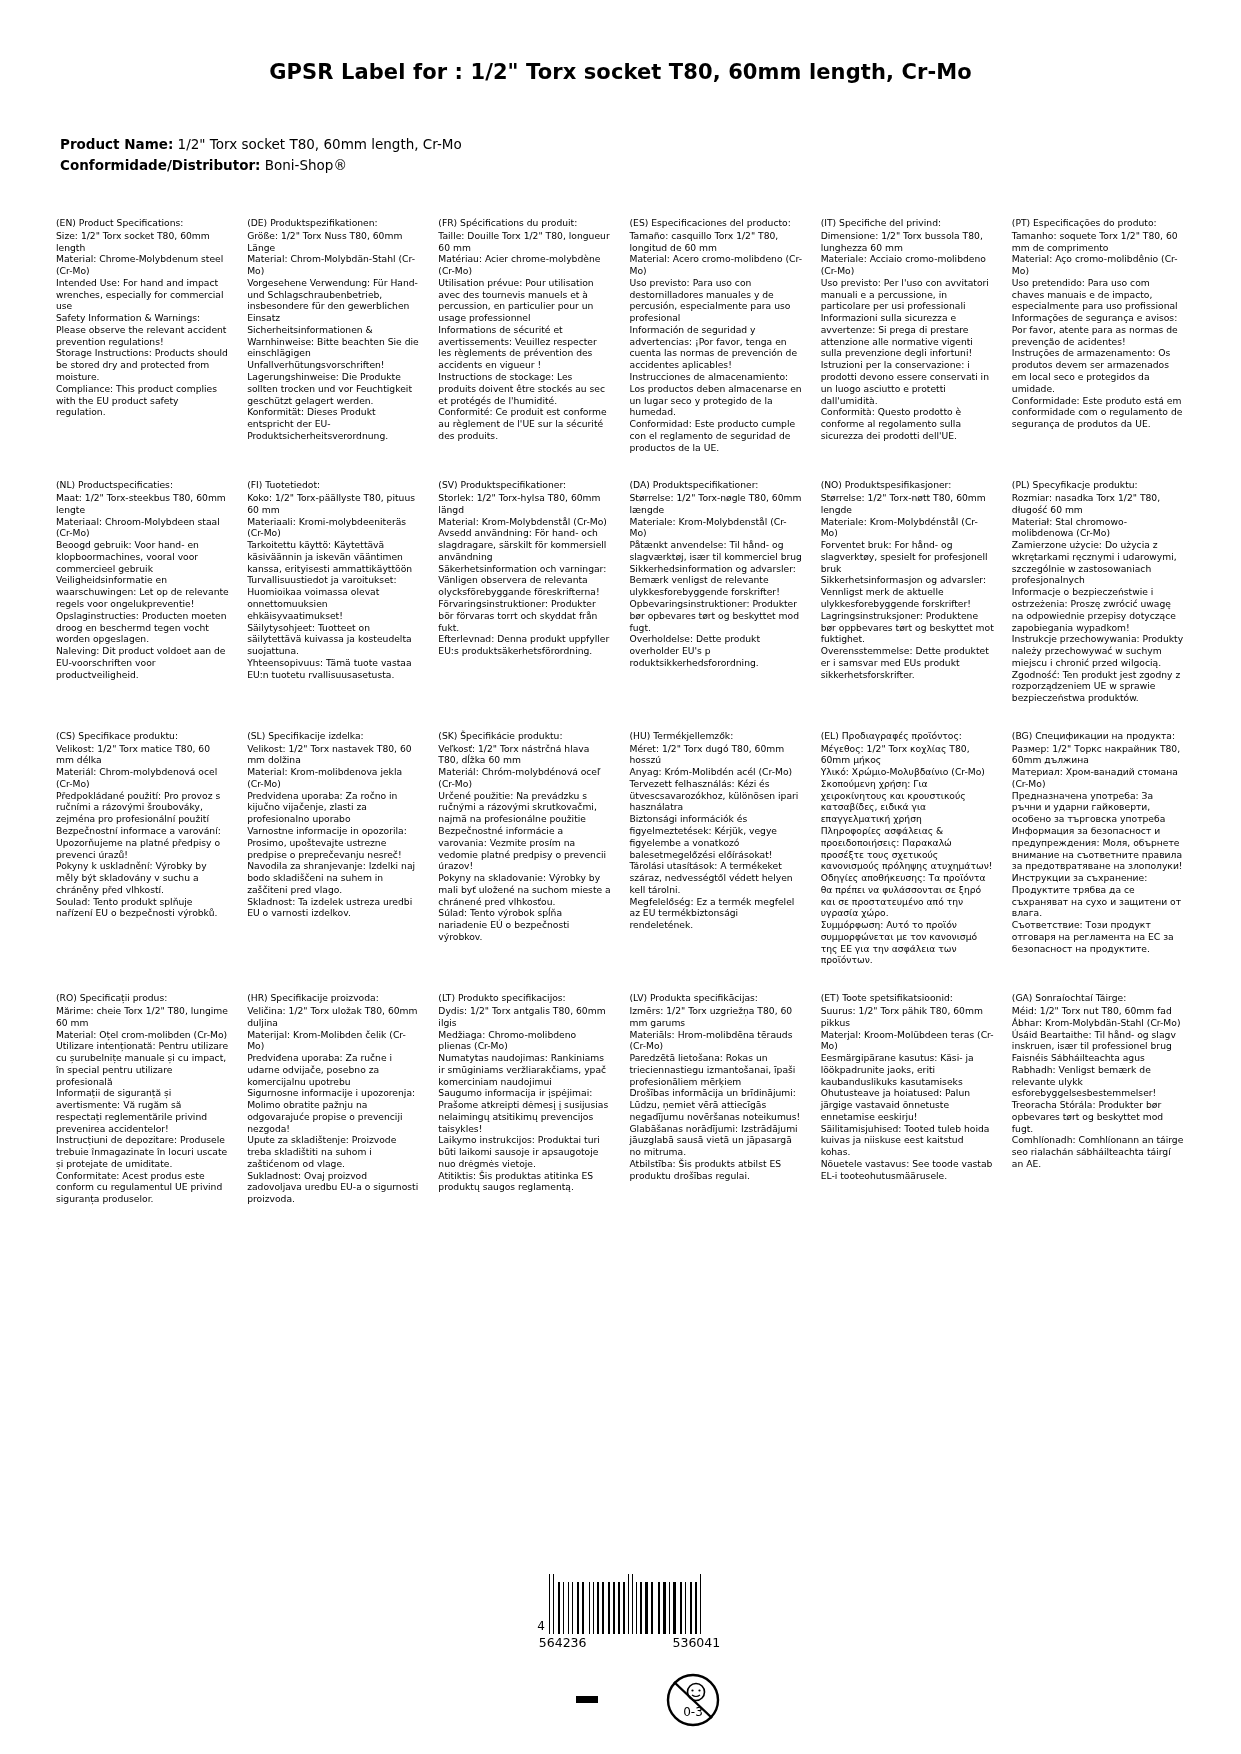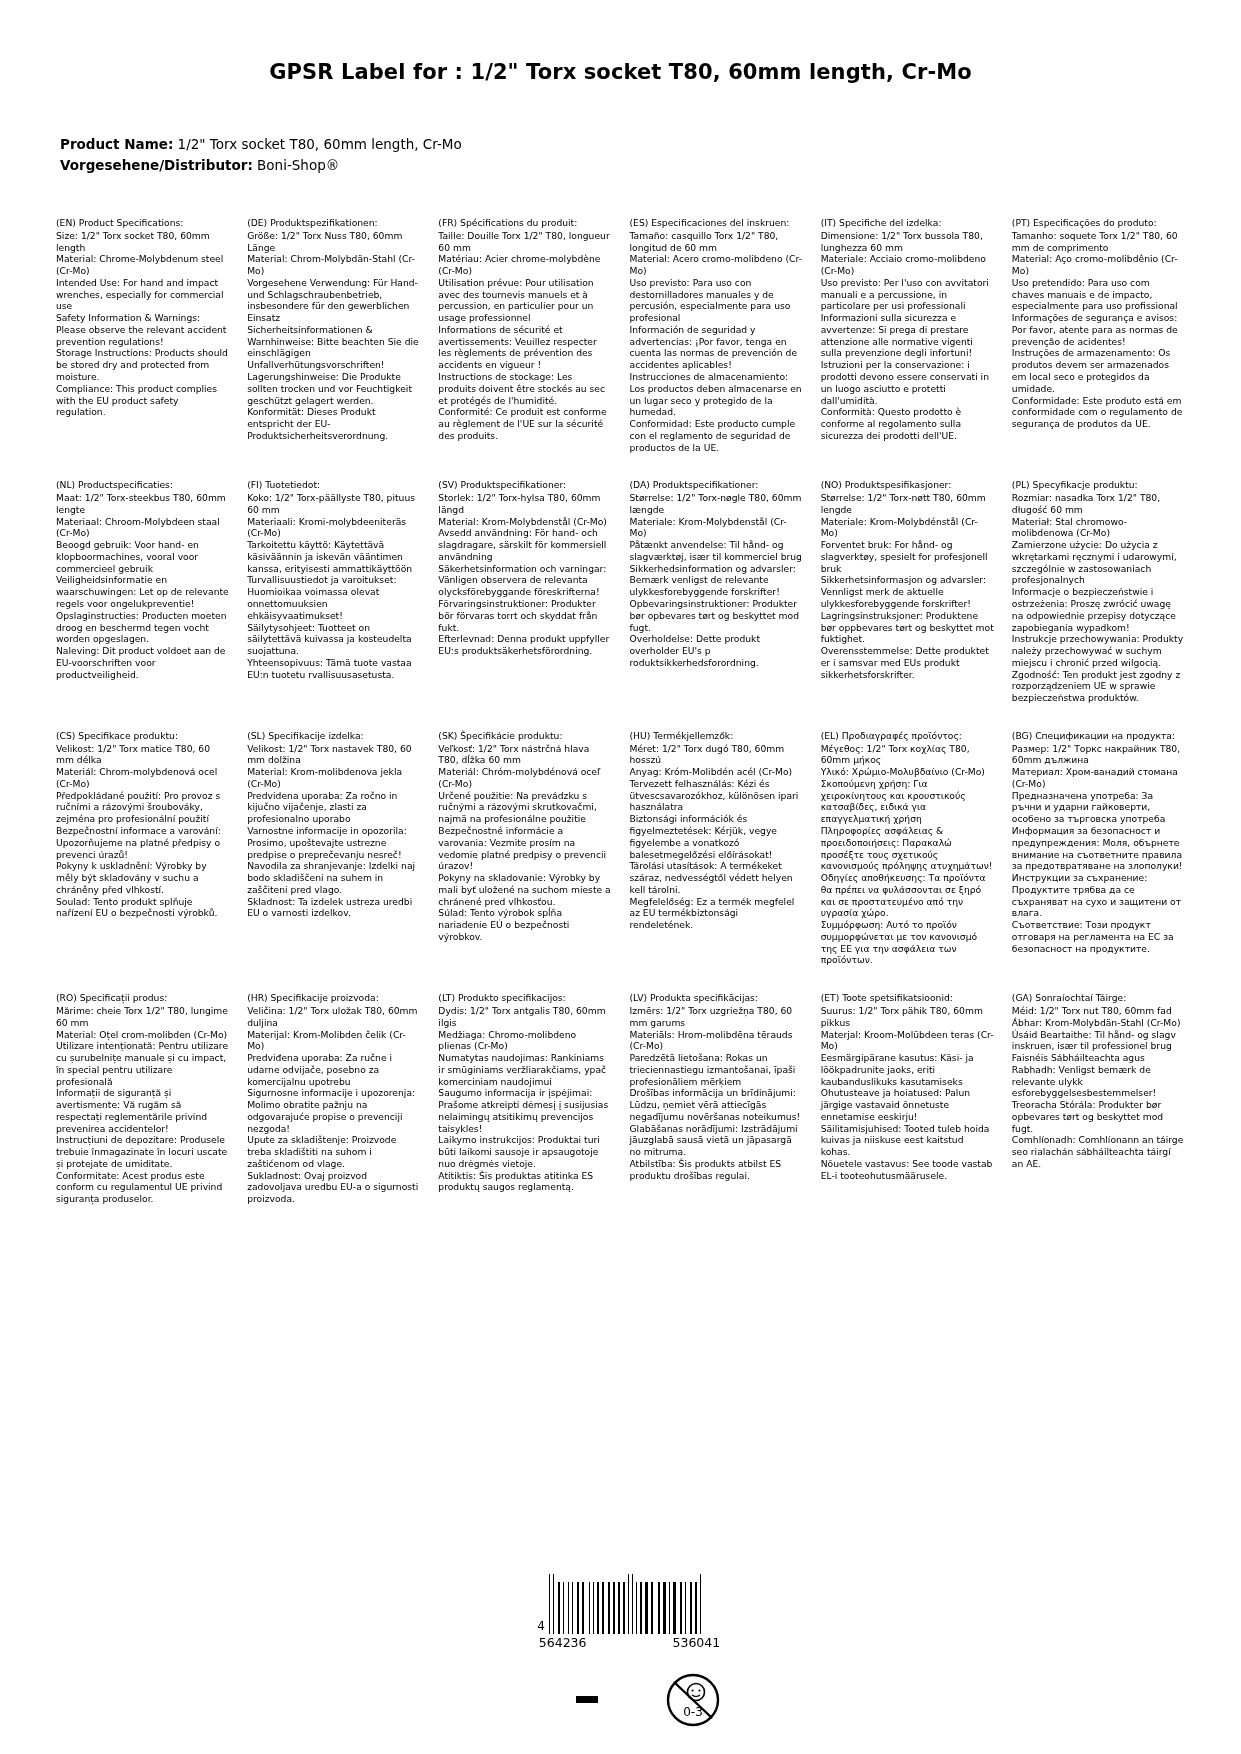--- a/index.html
+++ b/index.html
@@ -116,21 +116,21 @@
 <div class="page">
 
   <h1 class="doc-title">GPSR Label for : 1/2" Torx socket T80, 60mm length, Cr-Mo</h1>
 
   <div class="meta">
     <div class="meta-row">
       <span class="meta-label">Product Name:</span>
       <span class="meta-value">1/2" Torx socket T80, 60mm length, Cr-Mo</span>
     </div>
     <div class="meta-row">
-      <span class="meta-label">Vorgesehene/Distributor:</span>
+      <span class="meta-label">Conformidade/Distributor:</span>
       <span class="meta-value">Boni-Shop®</span>
     </div>
   </div>
 
   <div class="grid">
     <div class="cell">
       <span class="cell-head">(EN) Product Specifications:</span>
       <span class="cell-body">Size: 1/2" Torx socket T80, 60mm length
 Material: Chrome-Molybdenum steel (Cr-Mo)
 Intended Use: For hand and impact wrenches, especially for commercial use
@@ -150,30 +150,30 @@
     <div class="cell">
       <span class="cell-head">(FR) Spécifications du produit:</span>
       <span class="cell-body">Taille: Douille Torx 1/2" T80, longueur 60 mm
 Matériau: Acier chrome-molybdène (Cr-Mo)
 Utilisation prévue: Pour utilisation avec des tournevis manuels et à percussion, en particulier pour un usage professionnel
 Informations de sécurité et avertissements: Veuillez respecter les règlements de prévention des accidents en vigueur !
 Instructions de stockage: Les produits doivent être stockés au sec et protégés de l'humidité.
 Conformité: Ce produit est conforme au règlement de l'UE sur la sécurité des produits.</span>
     </div>
     <div class="cell">
-      <span class="cell-head">(ES) Especificaciones del inskruen:</span>
+      <span class="cell-head">(ES) Especificaciones del producto:</span>
       <span class="cell-body">Tamaño: casquillo Torx 1/2" T80, longitud de 60 mm
 Material: Acero cromo-molibdeno (Cr-Mo)
 Uso previsto: Para uso con destornilladores manuales y de percusión, especialmente para uso profesional
 Información de seguridad y advertencias: ¡Por favor, tenga en cuenta las normas de prevención de accidentes aplicables!
 Instrucciones de almacenamiento: Los productos deben almacenarse en un lugar seco y protegido de la humedad.
 Conformidad: Este producto cumple con el reglamento de seguridad de productos de la UE.</span>
     </div>
     <div class="cell">
-      <span class="cell-head">(IT) Specifiche del izdelka:</span>
+      <span class="cell-head">(IT) Specifiche del privind:</span>
       <span class="cell-body">Dimensione: 1/2" Torx bussola T80, lunghezza 60 mm
 Materiale: Acciaio cromo-molibdeno (Cr-Mo)
 Uso previsto: Per l'uso con avvitatori manuali e a percussione, in particolare per usi professionali
 Informazioni sulla sicurezza e avvertenze: Si prega di prestare attenzione alle normative vigenti sulla prevenzione degli infortuni!
 Istruzioni per la conservazione: i prodotti devono essere conservati in un luogo asciutto e protetti dall'umidità.
 Conformità: Questo prodotto è conforme al regolamento sulla sicurezza dei prodotti dell'UE.</span>
     </div>
     <div class="cell">
       <span class="cell-head">(PT) Especificações do produto:</span>
       <span class="cell-body">Tamanho: soquete Torx 1/2" T80, 60 mm de comprimento

